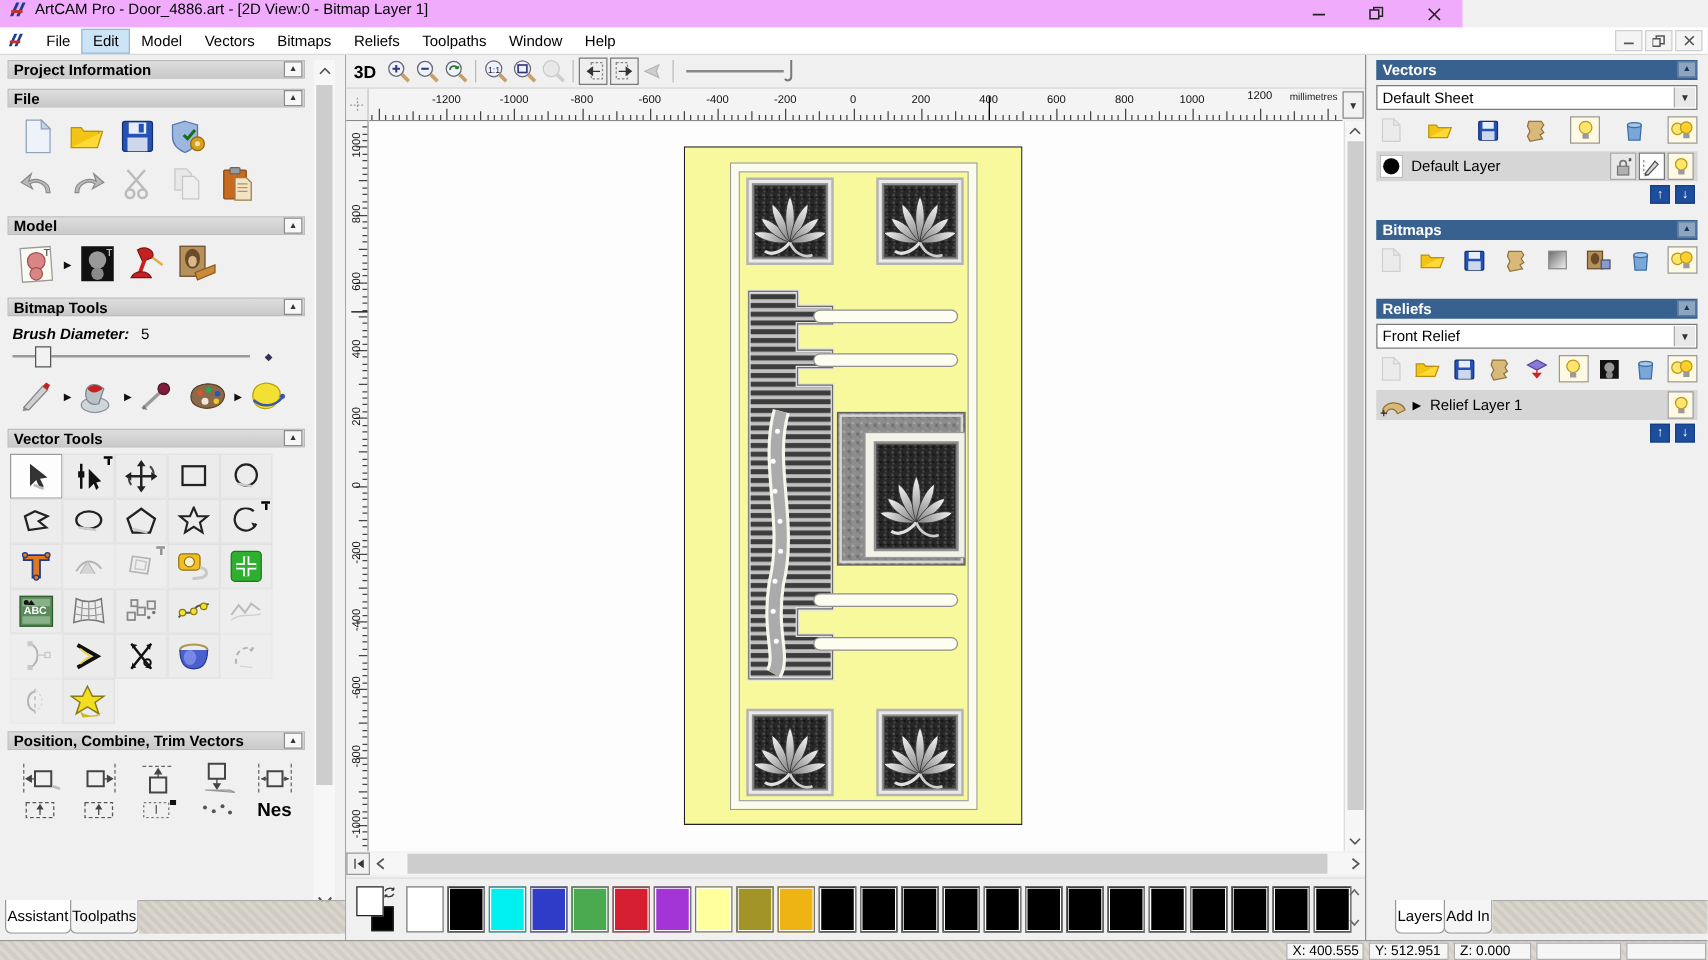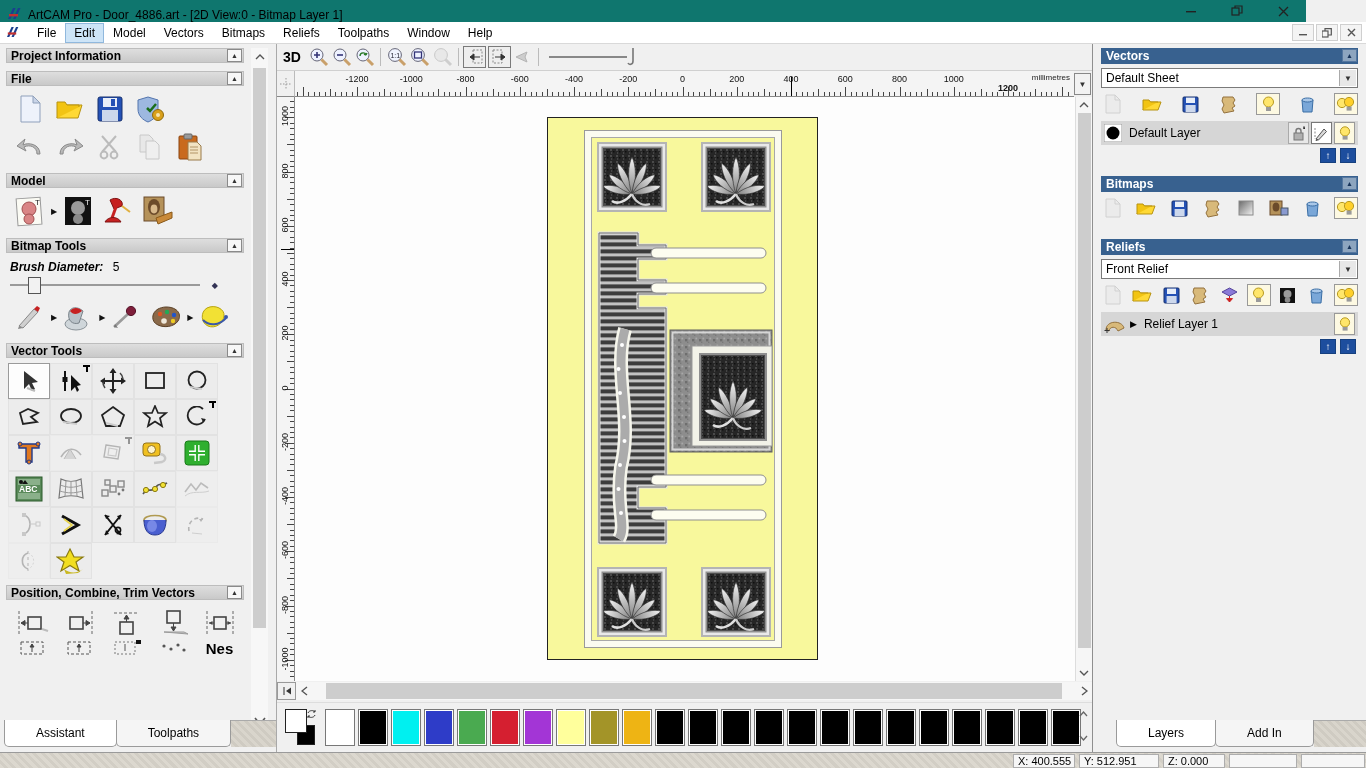--- a/index.html
+++ b/index.html
@@ -1,19 +1,19 @@
 <!DOCTYPE html>
 <html><head>
 <meta charset="utf-8">
 <style>
 *{margin:0;padding:0;box-sizing:border-box}
 html,body{width:1366px;height:768px;overflow:hidden;font-family:"Liberation Sans",sans-serif;font-size:12px;color:#000;background:#f0f0f0}
 svg{display:block}
 
-#titlebar{position:absolute;left:0;top:0;width:1306px;height:22px;background:#0f766e;display:flex;align-items:flex-end}
+#titlebar{position:absolute;left:0;top:0;width:1170px;height:22px;background:#f0abfc;display:flex;align-items:flex-start}
 #titlebar .ttl{margin-left:6px;font-size:12px;white-space:nowrap}
 .wbtns{margin-left:auto;display:flex}
 .wbtn{width:46px;height:22px;display:flex;align-items:center;justify-content:center}
 #menubar{position:absolute;left:0;top:22px;width:1366px;height:22px;background:#fff;border-bottom:1px solid #d9d9d9;display:flex;align-items:center}
 .mitem{padding:2px 9px;height:20px;display:flex;align-items:center}
 .mitem.active{background:#cde4f7;border:1px solid #90b8dd;padding:1px 8px}
 .mdibtns{margin-left:auto;display:flex;margin-right:4px}
 .mdibtn{width:22px;height:17px;border:1px solid #cfcfcf;background:#f4f4f4;display:flex;align-items:center;justify-content:center;margin-left:2px;font-size:9px;color:#444}
 
 #leftpanel{position:absolute;left:0;top:44px;width:277px;height:708px;background:#f0f0f0;border-right:1px solid #a9a9a9}
@@ -30,21 +30,21 @@
 .vt.active{background:#fdfdfd;border:1px solid #9a9a9a;box-shadow:inset 0 0 0 1px #fff}
 .pin{position:absolute;right:1px;top:1px;width:7px;height:7px}
 .pin::before{content:"";position:absolute;left:0;top:0;width:7px;height:2px;background:#000}
 .pin::after{content:"";position:absolute;left:3px;top:2px;width:2px;height:5px;background:#000}
 .slider{position:relative;margin:2px 10px 0 10px;height:18px}
 .slider .track{position:absolute;left:0;right:40px;top:8px;height:2px;background:#9a9a9a}
 .slider .thumb{position:absolute;left:18px;top:1px;width:13px;height:17px;background:#f2f2f2;border:1px solid #555}
 .slider .dot{position:absolute;right:22px;top:5px;font-size:8px;color:#335}
 
 .tabrow{position:absolute;left:0;bottom:5px;height:27px;width:100%;display:flex;align-items:stretch}
-.btab{padding:0 31px;background:#f0f0f0;border:1px solid #9a9a9a;border-top:none;border-radius:0 0 5px 5px;display:flex;align-items:center;margin-left:-1px;background:#f5f5f5}
+.btab{padding:0 1px;background:#f0f0f0;border:1px solid #9a9a9a;border-top:none;border-radius:0 0 5px 5px;display:flex;align-items:center;margin-left:-1px;background:#f5f5f5}
 .btab.active{background:#fff;z-index:2}
 .tabfill{flex:1;background:repeating-linear-gradient(45deg,#d9d5cc 0 3px,#cfcbc2 3px 6px);border-top:1px solid #aaa}
 
 .sbar{position:absolute;background:#f7f7f7}
 .sthumb{position:absolute;background:#cdcdcd}
 .chev{position:absolute;left:0;width:100%;display:flex;justify-content:center;color:#555}
 
 #viewtb{position:absolute;left:277px;top:44px;width:815px;height:27px;background:#f0f0f0;border-bottom:1px solid #d0d0d0;display:flex;align-items:center}
 .tbi{width:23px;height:22px;display:flex;align-items:center;justify-content:center}
 .tbsep{width:1px;height:18px;background:#bbb;margin:0 4px}
@@ -856,21 +856,21 @@
     <div class="tlab" style="left: 170.5px; top: 3px;">-800</div>
     <div class="tlab" style="left: 224.8px; top: 3px;">-600</div>
     <div class="tlab" style="left: 279px; top: 3px;">-400</div>
     <div class="tlab" style="left: 333.3px; top: 3px;">-200</div>
     <div class="tlab" style="left: 387.5px; top: 3px;">0</div>
     <div class="tlab" style="left: 441.7px; top: 3px;">200</div>
     <div class="tlab" style="left: 496px; top: 3px;">400</div>
     <div class="tlab" style="left: 550.2px; top: 3px;">600</div>
     <div class="tlab" style="left: 604.5px; top: 3px;">800</div>
     <div class="tlab" style="left: 658.7px; top: 3px;">1000</div>
-    <div class="tlab" style="left: 712.9px; top: 12px; font-weight: bold;">1200</div>
+    <div class="tlab" style="left: 712.9px; top: 0;">1200</div>
     <div id="unitlab">millimetres</div>
     <div class="caret" style="left: 496.1px; top: 6px; width: 1px; height: 20px;"></div>
   </div>
 <div id="rbtn">▼</div>
 <div id="rulerleft">
     <div class="tick" style="top: 579px; right: 0px; width: 4px; height: 1px;"></div>
     <div class="tick" style="top: 573.5px; right: 0px; width: 4px; height: 1px;"></div>
     <div class="tick" style="top: 568.1px; right: 0px; width: 4px; height: 1px;"></div>
     <div class="tick" style="top: 562.7px; right: 0px; width: 9px; height: 1px;"></div>
     <div class="tick" style="top: 557.3px; right: 0px; width: 4px; height: 1px;"></div>
@@ -1398,17 +1398,17 @@
     <div class="btab">
         <span>Add In</span>
       </div>
     <div class="tabfill"></div>
   </div>
 </div>
 
 <div id="statusbar">
   <div style="flex:1"></div>
   <div class="scell" style="width:62px">X: 400.555</div>
-  <div class="scell" style="width:80px">Y: 512.951</div>
+  <div class="scell" style="width:64px">Y: 512.951</div>
   <div class="scell" style="width:62px">Z: 0.000</div>
   <div class="scell" style="width:68px"></div>
   <div class="scell" style="width:64px;margin-right:1px"></div>
 </div>
 
 </body></html>

